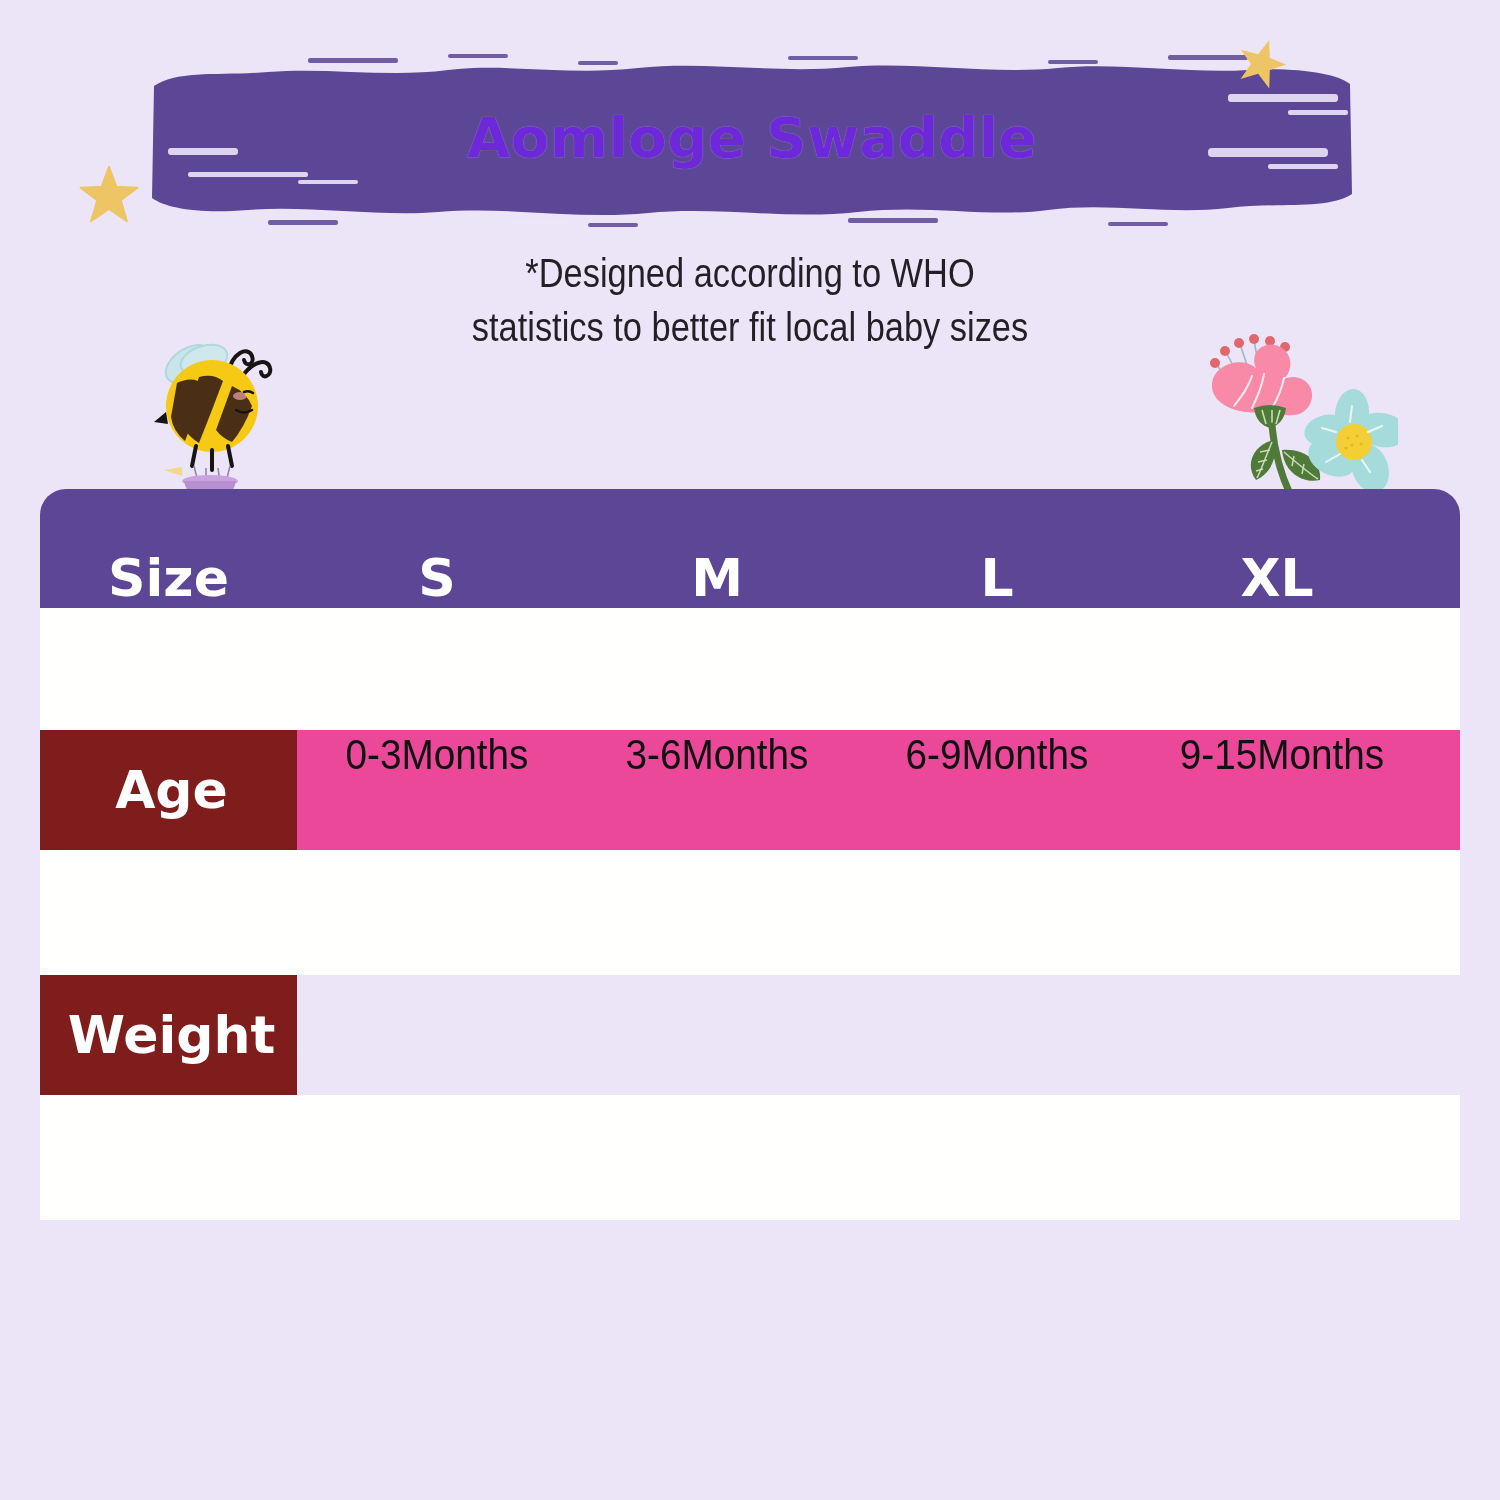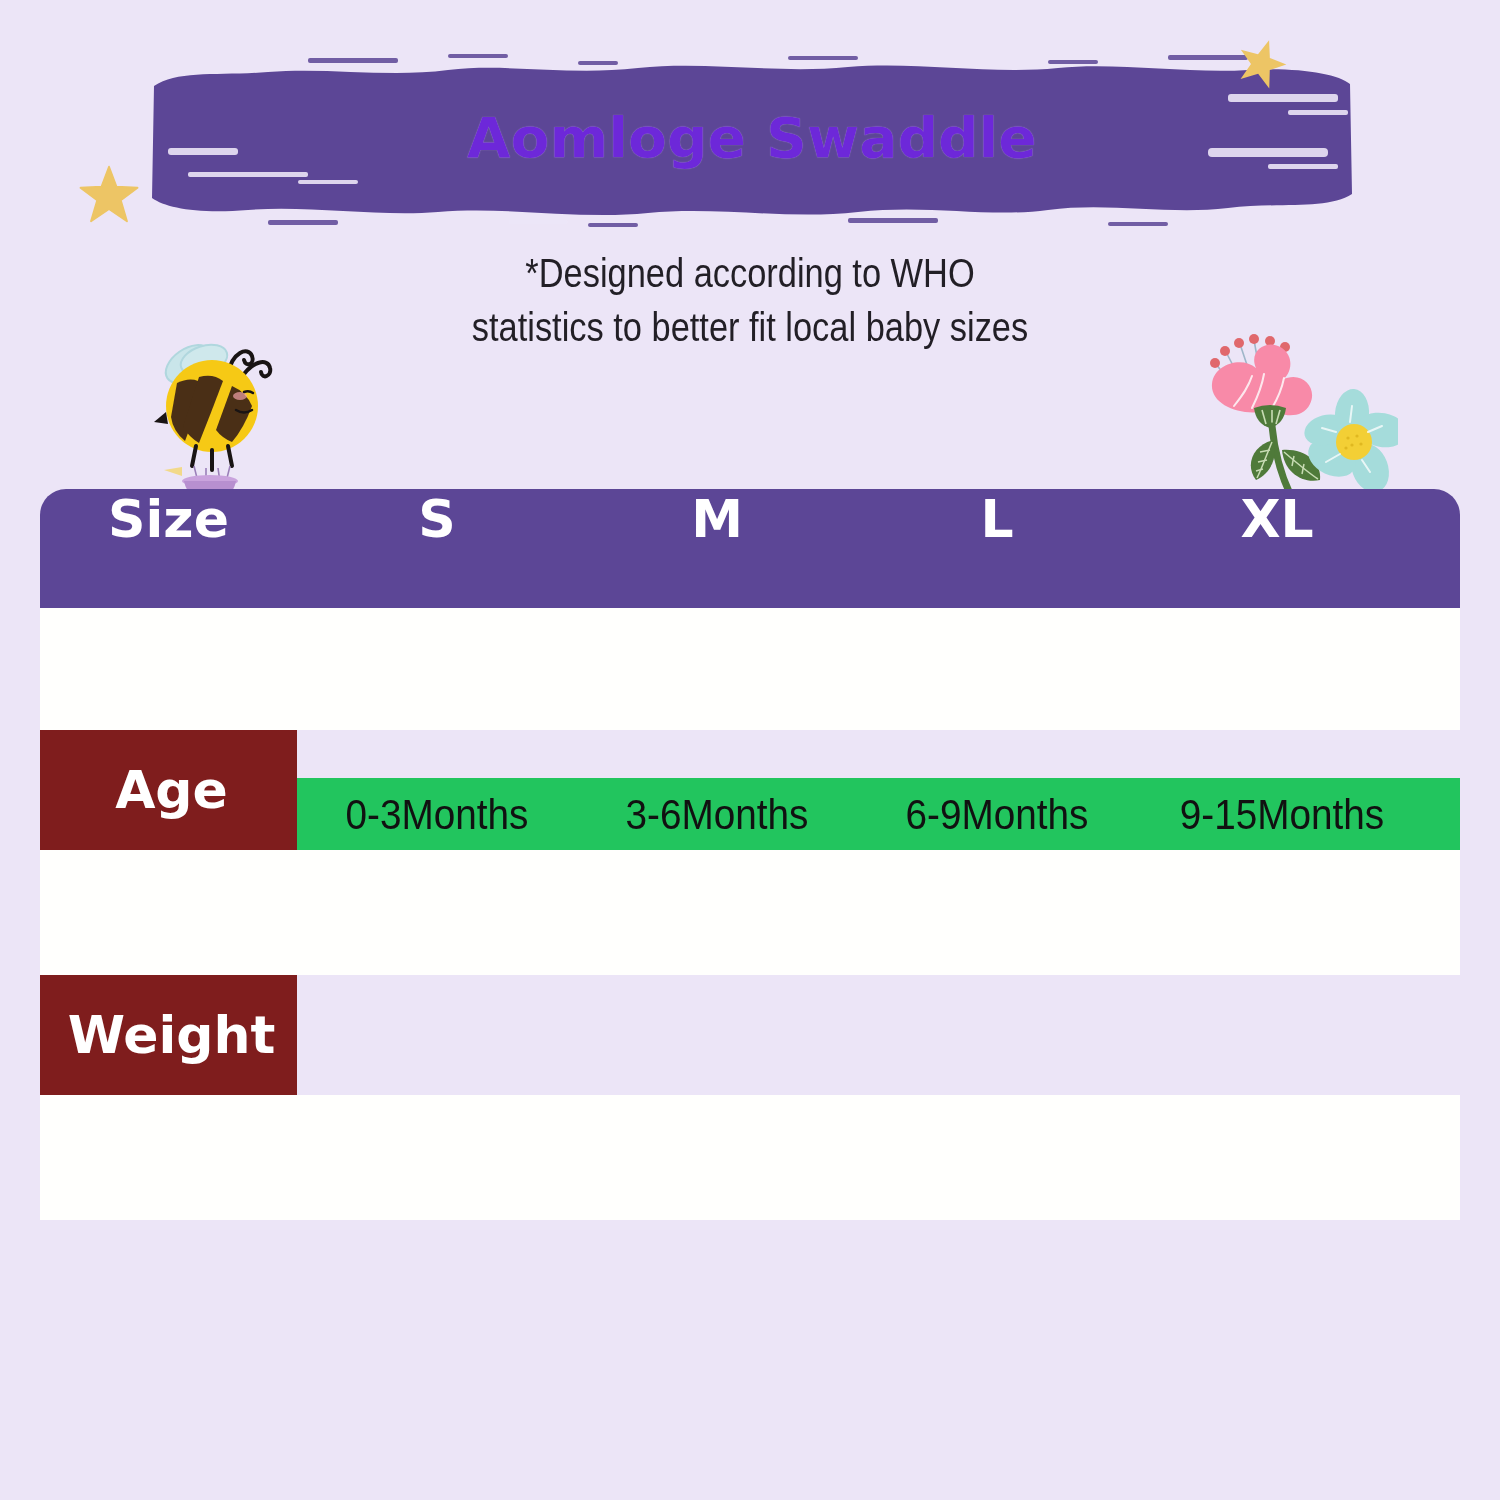--- a/index.html
+++ b/index.html
@@ -105,21 +105,21 @@
     position: absolute;
     left: 0;
     width: 1420px;
     display: flex;
   }
   .head-row {
     top: 0;
     height: 119px;
     background: #5c4696;
     border-radius: 26px 26px 0 0;
-    align-items: flex-start;
+    align-items: flex-end;
   }
   .head-cell {
     color: #ffffff;
     font-size: 52px;
     font-weight: bold;
     font-family: "DejaVu Sans", sans-serif;
     text-align: center;
   }
   .head-cell.label { width: 257px; }
   .head-cell.col { width: 280px; }
@@ -148,25 +148,24 @@
     display: flex;
     align-items: center;
     justify-content: center;
     box-sizing: border-box;
     padding-left: 6px;
   }
   .row-height .row-label { border-radius: 0 0 0 26px; }
 
   .row-values {
     width: 1163px;
-    background: #22c55e;
+    background: #ec4899;
     display: flex;
-    align-items: center;
+    align-items: flex-start;
     box-sizing: border-box;
-    margin-top: 48px;
   }
   .row-height .row-values { border-radius: 0 0 26px 0; }
   .val-cell {
     width: 280px;
     text-align: center;
     color: #111111;
     font-size: 43px;
     font-family: "Liberation Sans", sans-serif;
     transform: scaleX(0.9);
   }

